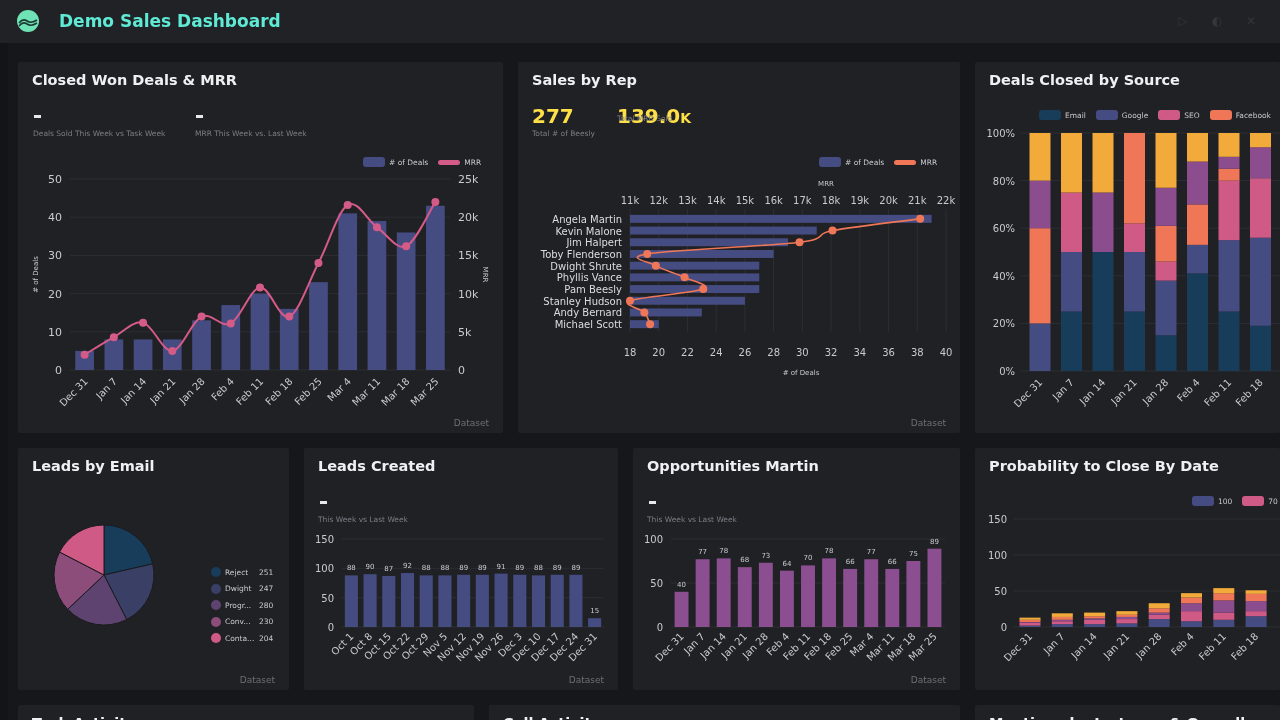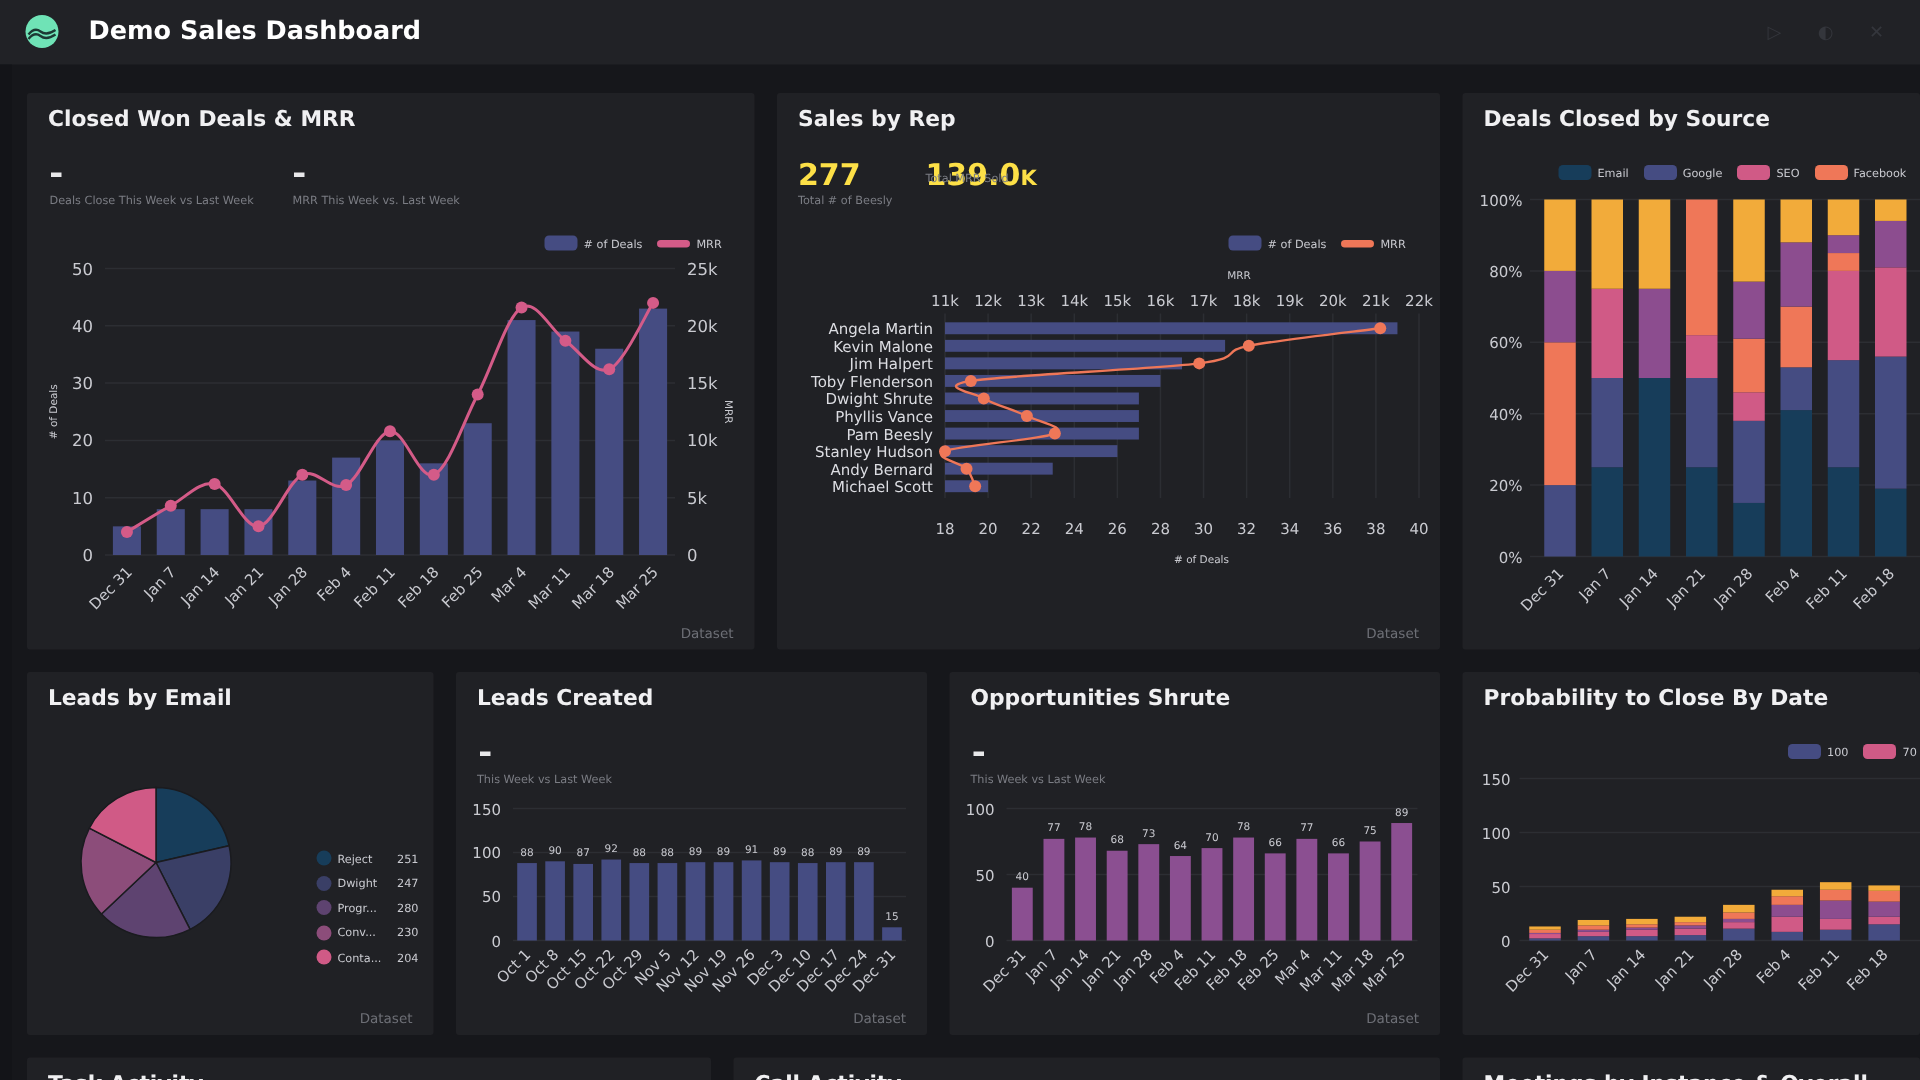--- a/index.html
+++ b/index.html
@@ -1,39 +1,39 @@
 <!DOCTYPE html>
 <html><head>
 <meta charset="utf-8">
 <style>
   * { box-sizing: border-box; margin: 0; padding: 0; }
   html, body { width: 1280px; height: 720px; overflow: hidden; background: #16171b; font-family: "DejaVu Sans", sans-serif; color: #e8e8ea; }
   .topbar { position: absolute; left: 0; top: 0; width: 1280px; height: 43px; background: #212226; display: flex; align-items: center; }
   .logo { position: absolute; left: 17px; top: 10px; width: 22px; height: 22px; border-radius: 50%; background: #6fe3b6; overflow: hidden; }
-  .app-title { position: absolute; left: 59px; top: 11px; font-size: 17px; font-weight: bold; color: #ffffff; }
+  .app-title { position: absolute; left: 59px; top: 11px; font-size: 17px; font-weight: bold; color: #5eead4; }
   .top-icons { position: absolute; right: 22px; top: 14px; display: flex; gap: 20px; }
   .top-icon { width: 14px; height: 14px; color: #34363c; font-size: 12px; line-height: 14px; text-align: center; }
   .left-strip { position: absolute; left: 0; top: 43px; width: 8px; height: 677px; background: #131418; }
 
   .card { position: absolute; background: #202125; border-radius: 2px; overflow: hidden; }
   .card-title { position: absolute; left: 14px; top: 10px; font-size: 14.5px; font-weight: bold; color: #f0f0f2; white-space: nowrap; }
   .dataset { position: absolute; right: 14px; bottom: 5px; font-size: 9px; color: #6d6f76; }
   .kpi-val { position: absolute; font-size: 20px; font-weight: bold; color: #fde047; }
   .kpi-dash { position: absolute; width: 7px; height: 3px; background: #e8e8ea; }
   .kpi-label { position: absolute; font-size: 7.5px; color: #7b7d84; white-space: nowrap; }
   .legend { position: absolute; display: flex; align-items: center; gap: 6px; font-size: 7.5px; color: #c9cad0; white-space: nowrap; }
   .legend .sw { width: 22px; height: 10px; border-radius: 3px; display: inline-block; margin-right: 4px; vertical-align: middle; }
   .legend .ln { width: 22px; height: 5px; border-radius: 3px; display: inline-block; margin-right: 4px; vertical-align: middle; }
   .legend-item { display: flex; align-items: center; margin-right: 4px; }
   svg text { font-family: "DejaVu Sans", sans-serif; }
   .pie-legend { position: absolute; left: 193px; top: 88px; font-size: 7.5px; color: #c9cad0; margin-top: 28px; }
   .pie-legend .row { display: flex; align-items: center; height: 16.5px; }
   .pie-legend .dot { width: 10px; height: 10px; border-radius: 50%; margin-right: 4px; }
   .pie-legend .nm { width: 34px; }
-  .pie-legend .vl { width: 20px; text-align: right; }
+  .pie-legend .vl { width: 20px; }
 </style>
 </head>
 <body>
 
 <div class="topbar">
   <div class="logo">
     <svg width="22" height="22" viewBox="0 0 22 22">
         <path d="M2 13 Q6 8 10 11 T20 10" stroke="#1c3a33" stroke-width="1.6" fill="none"></path>
         <path d="M2 16 Q6 11 10 14 T20 13" stroke="#1c3a33" stroke-width="1.6" fill="none"></path>
       </svg>
@@ -43,21 +43,21 @@
     <div class="top-icon">▷</div>
     <div class="top-icon">◐</div>
     <div class="top-icon">✕</div>
   </div>
 </div>
 <div class="left-strip"></div>
 
 <div class="card" style="left:18px;top:62px;width:485px;height:371px;">
   <div class="card-title">Closed Won Deals &amp; MRR</div>
   <div class="kpi-dash" style="left:16px;top:53px;"></div>
-  <div class="kpi-label" style="left:15px;top:67px;">Deals Close This Week vs Last Week</div>
+  <div class="kpi-label" style="left:15px;top:67px;">Deals Sold This Week vs Task Week</div>
   <div class="kpi-dash" style="left:178px;top:53px;"></div>
   <div class="kpi-label" style="left:177px;top:67px;">MRR This Week vs. Last Week</div>
   <div class="legend" style="left:345px;top:95px;">
     <span class="legend-item">
         <span class="sw" style="background:#454c82"></span>
         <span># of Deals</span>
       </span>
     <span class="legend-item">
         <span class="ln" style="background:#d45b88"></span>
         <span>MRR</span>
@@ -391,21 +391,21 @@
       <text x="271.92857142857144" y="41.78666666666666" font-size="7" fill="#c9cad0" text-anchor="middle">89</text>
       <text x="274.92857142857144" y="109" font-size="10" fill="#c9cad0" text-anchor="end" transform="rotate(-45 274.92857142857144 109)">Dec 24</text>
       <rect x="284.09285714285716" y="90.2" width="13.1" height="8.799999999999997" fill="#454c82"></rect>
       <text x="290.64285714285717" y="85.2" font-size="7" fill="#c9cad0" text-anchor="middle">15</text>
       <text x="293.64285714285717" y="109" font-size="10" fill="#c9cad0" text-anchor="end" transform="rotate(-45 293.64285714285717 109)">Dec 31</text>
     </svg>
   <div class="dataset">Dataset</div>
 </div>
 
 <div class="card" style="left:633px;top:448px;width:327px;height:242px;">
-  <div class="card-title">Opportunities Shrute</div>
+  <div class="card-title">Opportunities Martin</div>
   <div class="kpi-dash" style="left:16px;top:53px;"></div>
   <div class="kpi-label" style="left:14px;top:67px;">This Week vs Last Week</div>
   <svg id="chart-opps" width="327" height="160" style="position:absolute;left:0;top:80px;">
       <line x1="38" x2="312" y1="99" y2="99" stroke="#2c2e33"></line>
       <text x="30" y="103" font-size="10" fill="#c9cad0" text-anchor="end">0</text>
       <line x1="38" x2="312" y1="55" y2="55" stroke="#2c2e33"></line>
       <text x="30" y="59" font-size="10" fill="#c9cad0" text-anchor="end">50</text>
       <line x1="38" x2="312" y1="11" y2="11" stroke="#2c2e33"></line>
       <text x="30" y="15" font-size="10" fill="#c9cad0" text-anchor="end">100</text>
       <rect x="41.58307692307692" y="63.8" width="13.910769230769231" height="35.2" fill="#8b4f91"></rect>

